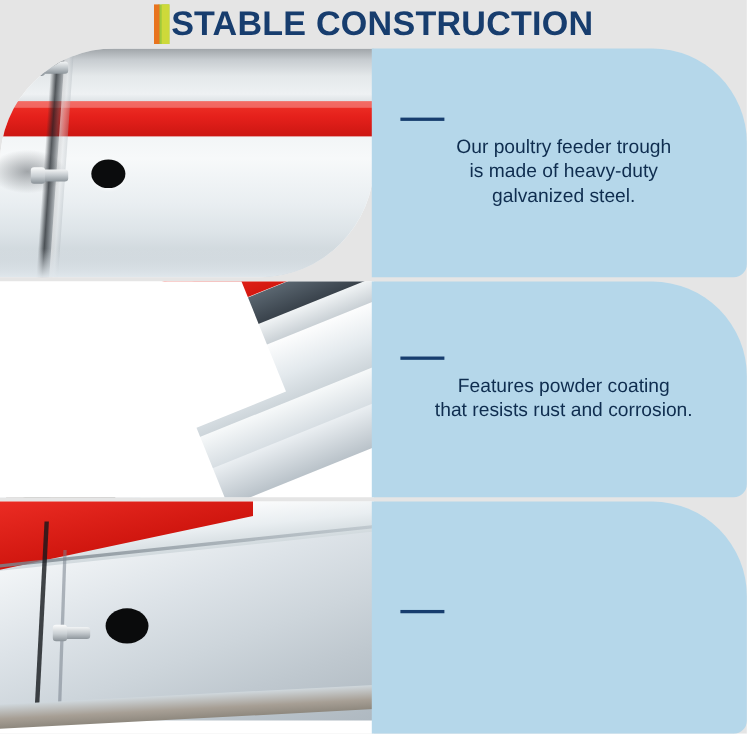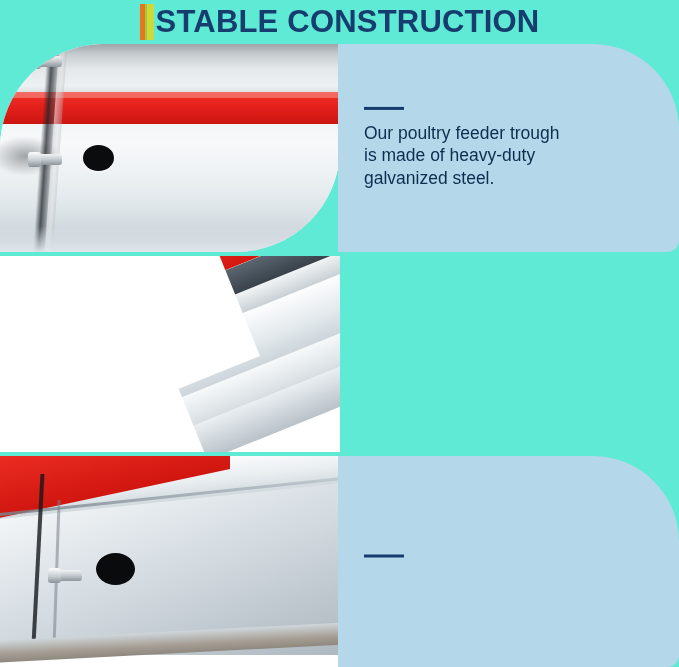--- a/index.html
+++ b/index.html
@@ -10,21 +10,21 @@
   body {
     width: 679px;
     height: 667px;
     overflow: hidden;
     font-family: "Liberation Sans", sans-serif;
   }
   .page {
     position: relative;
     width: 679px;
     height: 667px;
-    background: #5eead4;
+    background: #e5e5e5;
   }
 
   
   .header {
     position: absolute;
     left: 0;
     top: 0;
     width: 679px;
     height: 44px;
     display: flex;
@@ -285,20 +285,21 @@
   
   .bluepanel {
     position: absolute;
     top: 0;
     left: 338px;
     width: 341px;
     height: 100%;
     background: #b5d7ea;
     border-radius: 0 86px 12px 0;
     box-sizing: border-box;
+    text-align: center;
   }
   .bluepanel-2 { border-radius: 0 86px 12px 0; }
   .bluepanel-3 { border-radius: 0 86px 12px 0; }
 
   .panel-content {
     position: absolute;
     left: 26px;
     right: 18px;
     top: 50%;
     transform: translateY(-50%);
@@ -378,20 +379,27 @@
         <div class="bolt r2-bolt-a">
             <div class="bolt head"></div>
           </div>
         <div class="bolt r2-bolt-b">
             <div class="bolt head"></div>
           </div>
         <div class="r2-white-tl"></div>
         <div class="r2-white-bl"></div>
       </div>
     </div>
+    <div class="bluepanel bluepanel-2">
+      <div class="panel-content">
+        <div class="dash"></div>
+        <div class="panel-text">Features powder coating
+that resists rust and corrosion.</div>
+      </div>
+    </div>
   </div>
 
   <div class="row row-3">
     <div class="photo photo-3">
       <div class="photo-inner">
         <div class="r3-body"></div>
         <div class="r3-top-panel"></div>
         <div class="r3-red"></div>
         <div class="r3-seam"></div>
         <div class="r3-edge-left"></div>

